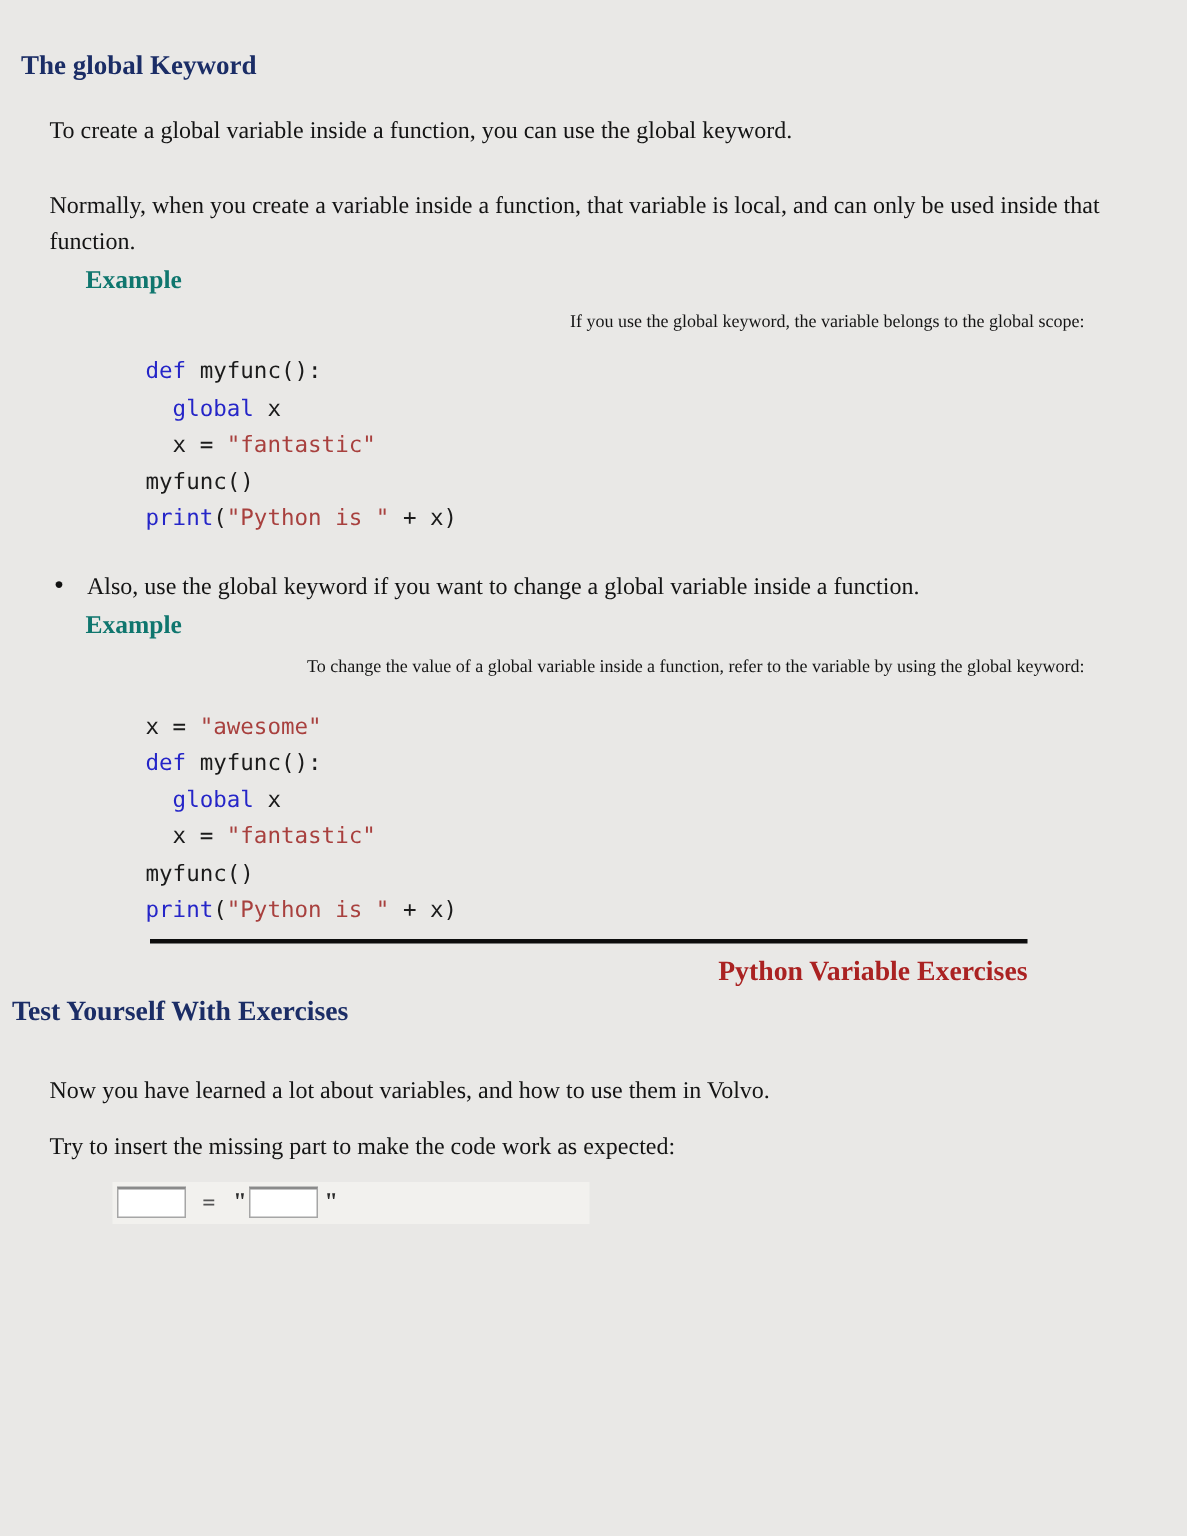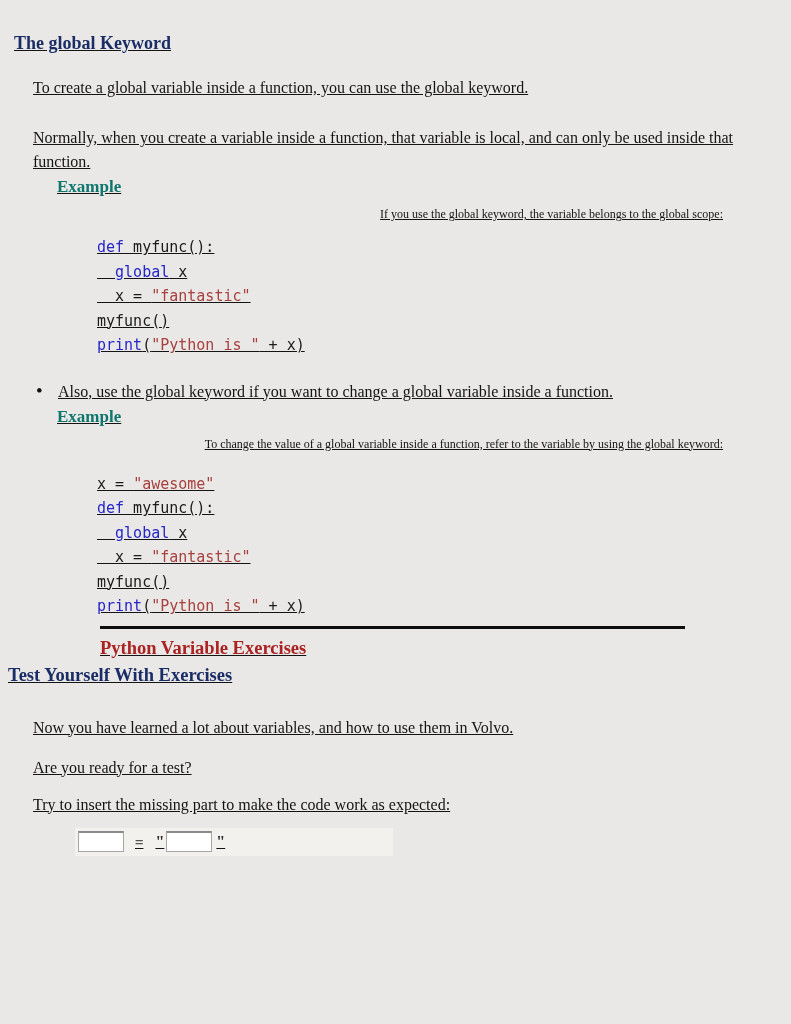--- a/index.html
+++ b/index.html
@@ -2,21 +2,21 @@
 <html style="--page-bg: #e9e8e6; --heading-navy: #1b2d66; --heading-red: #aa2222; --code-keyword: #2525c8; --code-string: #a8403e; --code-plain: #1b1b1b; --body-text: #141414; --exercise-bar-bg: #f2f1ee;"><head>
 <meta charset="utf-8">
 <style>
   * { margin: 0; padding: 0; box-sizing: border-box; }
   html, body { width: 791px; }
   body {
     background: var(--page-bg, #e9e8e6);
     font-family: "Liberation Serif", serif;
     color: var(--body-text, #141414);
   }
-  .page { position: relative; width: 791px; height: 1024px; overflow: hidden; text-decoration: underline; }
+  .page { position: relative; width: 791px; height: 1024px; overflow: hidden; }
 
   .doc-title {
     margin: 33px 0 0 14px;
     font-size: 18px; line-height: 21px; font-weight: bold;
     color: var(--heading-navy, #1b2d66);
   }
   .body-p {
     margin: 22px 0 0 33px;
     font-size: 16px; line-height: 24px;
     max-width: 724px;
@@ -56,21 +56,21 @@
     font-size: 19px; color: #111;
   }
 
   .divider {
     margin: 7px 0 0 100px;
     width: 585px; height: 3px;
     background: #0d0d0d; border: none;
   }
   .banner-red {
     margin: 7px 0 0 100px;
-    width: 585px; text-align: left;
+    width: 585px; text-align: right;
     font-size: 18.5px; line-height: 24px; font-weight: bold;
     color: var(--heading-red, #aa2222);
   }
   .test-h {
     margin: 3px 0 0 8px;
     font-size: 18.5px; line-height: 24px; font-weight: bold;
     color: var(--heading-navy, #1b2d66);
   }
   .p-learned { margin-top: 29px; }
   .p-ready   { margin-top: 16px; }
@@ -142,21 +142,20 @@
       <div><span class="tok-keyword">print</span><span class="tok-plain">(</span><span class="tok-string">"Python is "</span><span class="tok-plain"> + x)</span></div>
     </div>
 
   <hr class="divider">
 
   <div class="banner-red">Python Variable Exercises</div>
 
   <h2 class="test-h">Test Yourself With Exercises</h2>
 
   <p class="body-p p-learned">Now you have learned a lot about variables, and how to use them in Volvo.</p>
-  <p class="body-p p-ready">Are you ready for a test?</p>
   <p class="body-p p-insert">Try to insert the missing part to make the code work as expected:</p>
 
 
 
   <div class="exercise-bar">
     <input type="text" value="" style="">
     <span class="eq">=</span>
     <span class="q q-open">"</span>
     <input type="text" value="" style="">
     <span class="q q-close">"</span>

